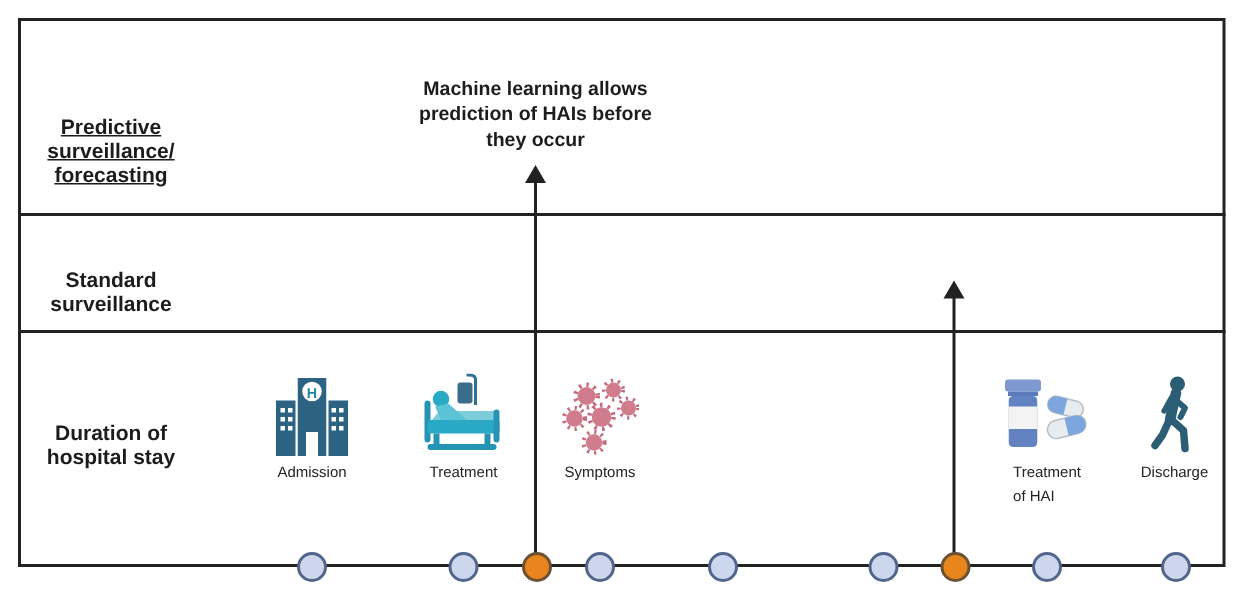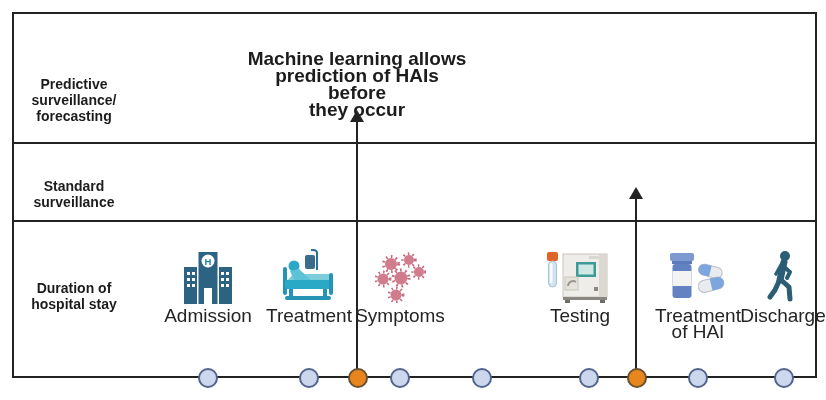--- a/index.html
+++ b/index.html
@@ -10,52 +10,52 @@
   .frame{
     position:absolute;left:12px;top:12px;width:805px;height:366px;
     border:2px solid #222222;box-sizing:border-box;background:#ffffff;
   }
   .divider{position:absolute;left:12px;width:805px;height:2px;background:#222222;}
   .row-label{
     position:absolute;left:10px;width:128px;text-align:center;
     font-weight:700;font-size:14px;line-height:16px;white-space:pre-line;
   }
   .annotation{
-    position:absolute;text-align:center;font-weight:700;font-size:19px;line-height:17px;
+    position:absolute;text-align:center;font-weight:700;font-size:13px;line-height:17px;
     white-space:pre-line;
   }
   .vline{position:absolute;width:2px;background:#222222;}
   .arrowhead{
     position:absolute;width:0;height:0;
     border-left:7px solid transparent;border-right:7px solid transparent;
     border-bottom:12px solid #222222;
   }
   .event{
     position:absolute;top:246px;width:104px;display:flex;flex-direction:column;align-items:center;
   }
   .icon-box{height:62px;display:flex;align-items:center;justify-content:center;}
   .event-label{
-    font-size:19px;line-height:16px;text-align:center;white-space:pre-line;color:#242424;
+    font-size:10px;line-height:16px;text-align:left;white-space:pre-line;color:#242424;
   }
   .marker{
     position:absolute;top:368px;width:20px;height:20px;border-radius:50%;box-sizing:border-box;
   }
   .marker.blue{background:#ccd7ee;border:2px solid #52658c;}
   .marker.orange{background:#e8861d;border:2px solid #6b5233;}
 </style>
 </head>
 <body>
 
 <div class="stage">
 
   <div class="frame"></div>
   <div class="divider" style="top:142px;"></div>
   <div class="divider" style="top:220px;"></div>
 
-  <div class="row-label" style="top:76px;">Predictive
+  <div class="row-label" style="top:76px;text-decoration:underline;">Predictive
 surveillance/
 forecasting</div>
   <div class="row-label" style="top:178px;">Standard
 surveillance</div>
   <div class="row-label" style="top:280px;">Duration of
 hospital stay</div>
 
   <div class="annotation" style="left:247px;top:50px;width:220px;">Machine learning allows
 prediction of HAIs before
 they occur</div>
@@ -130,41 +130,20 @@
           <circle cx="27" cy="27" r="8" fill="none" stroke="#c66a7e" stroke-width="3" stroke-dasharray="1.7 3.5"></circle>
           <circle cx="22" cy="44" r="5.5" fill="#d07c8c"></circle>
           <circle cx="22" cy="44" r="7" fill="none" stroke="#c66a7e" stroke-width="2.8" stroke-dasharray="1.5 3.2"></circle>
         </g>
       </svg>
     </div>
     <div class="event-label">Symptoms</div>
   </div>
 
 
-  <div class="event" style="left:528px;">
-    <div class="icon-box">
-      <svg width="70" height="56" viewBox="0 0 70 56">
-        <rect x="2" y="3" width="11" height="9" rx="2" fill="#df6228"></rect>
-        <rect x="3.5" y="12" width="8" height="26" rx="4" fill="#cfe3f0" stroke="#a8c4d6" stroke-width="1"></rect>
-        <rect x="5" y="14" width="2.5" height="20" rx="1.2" fill="#ffffff" opacity="0.85"></rect>
-        <rect x="18" y="5" width="44" height="43" fill="#efede9" stroke="#c9c5bf" stroke-width="1"></rect>
-        <rect x="54" y="5" width="8" height="43" fill="#dbd7d1"></rect>
-        <rect x="31" y="13" width="20" height="15" fill="#3d9a94"></rect>
-        <rect x="33.5" y="15.5" width="15" height="10" fill="#cfe8e4"></rect>
-        <rect x="20" y="28" width="13" height="13" fill="#e5e2dc" stroke="#c9c5bf" stroke-width="1"></rect>
-        <path d="M23,37 a5,5 0 0 1 8,-4" stroke="#9a968f" stroke-width="2" fill="none"></path>
-        <rect x="49" y="38" width="4" height="4" fill="#8a8782"></rect>
-        <rect x="44" y="7" width="10" height="3" fill="#dbd7d1"></rect>
-        <rect x="18" y="48" width="44" height="3" fill="#8a8782"></rect>
-        <rect x="20" y="51" width="5" height="3" fill="#6f6c67"></rect>
-        <rect x="55" y="51" width="5" height="3" fill="#6f6c67"></rect>
-      </svg>
-    </div>
-    <div class="event-label">Testing</div>
-  </div>
 
   <div class="event" style="left:646px;">
     <div class="icon-box">
       <svg width="62" height="54" viewBox="0 0 62 54">
         <rect x="3" y="3" width="24" height="8" rx="2" fill="#7e99cf"></rect>
         <rect x="5" y="11" width="20" height="3" fill="#5c7bbd"></rect>
         <rect x="5.5" y="14" width="19" height="34" rx="3" fill="#6282c2"></rect>
         <rect x="5.5" y="21" width="19" height="15" fill="#f3f3f3"></rect>
         <g transform="translate(33,13) rotate(14)">
           <rect x="0" y="0" width="24" height="11" rx="5.5" fill="#e9ecef" stroke="#b8bec6" stroke-width="1"></rect>

